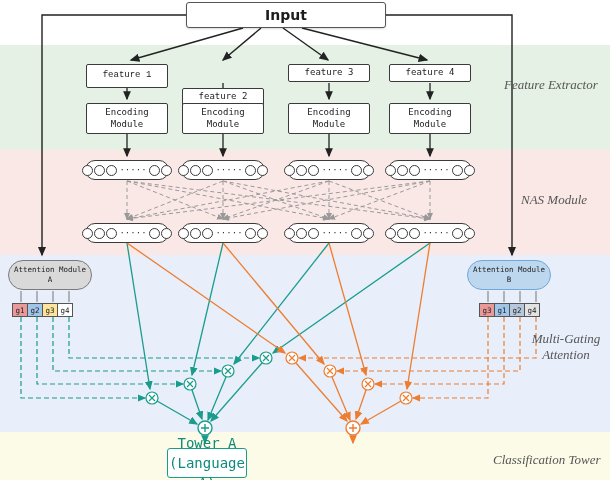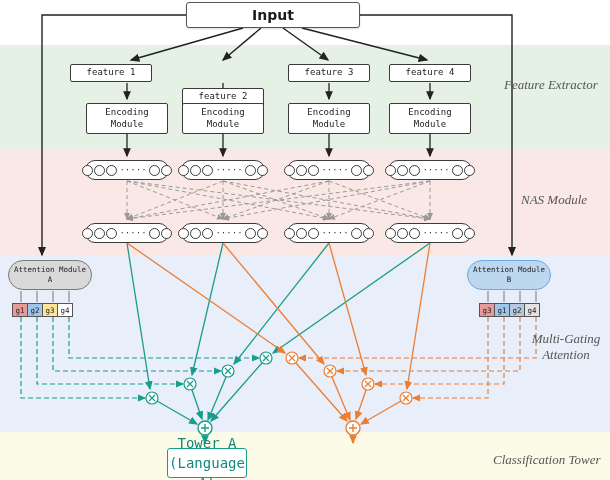--- a/index.html
+++ b/index.html
@@ -209,23 +209,23 @@
         </g>
     </g>
     <g stroke="#ed7d31" stroke-width="1.4" fill="#ffffff">
       <g transform="translate(353,428)">
           <circle r="7"></circle>
           <path d="M-4,0L4,0M0,-4L0,4"></path>
         </g>
     </g>
   </svg>
 
-  <div class="box input-box" style="left:186px;top:2px;width:174px;height:26px;">Input</div>
-
-  <div class="box" style="left:70px;top:64px;width:82px;height:18px;">feature 1</div>
+  <div class="box input-box" style="left:186px;top:2px;width:200px;height:26px;">Input</div>
+
+  <div class="box" style="left:86px;top:64px;width:82px;height:24px;font-family:Liberation Mono, monospace;">feature 1</div>
   <div class="box" style="left:182px;top:64px;width:82px;height:18px;margin-top:24px;">feature 2</div>
   <div class="box" style="left:288px;top:64px;width:82px;height:18px;">feature 3</div>
   <div class="box" style="left:389px;top:64px;width:82px;height:18px;">feature 4</div>
 
   <div class="box" style="left:86px;top:103px;width:82px;height:31px;">Encoding
 Module</div>
   <div class="box" style="left:182px;top:103px;width:82px;height:31px;">Encoding
 Module</div>
   <div class="box" style="left:288px;top:103px;width:82px;height:31px;">Encoding
 Module</div>

